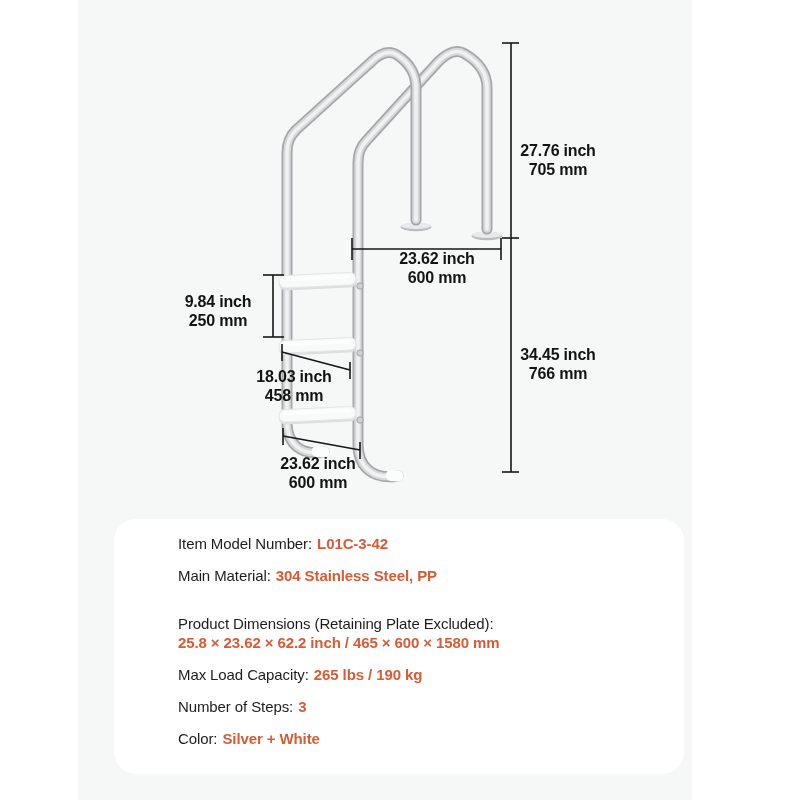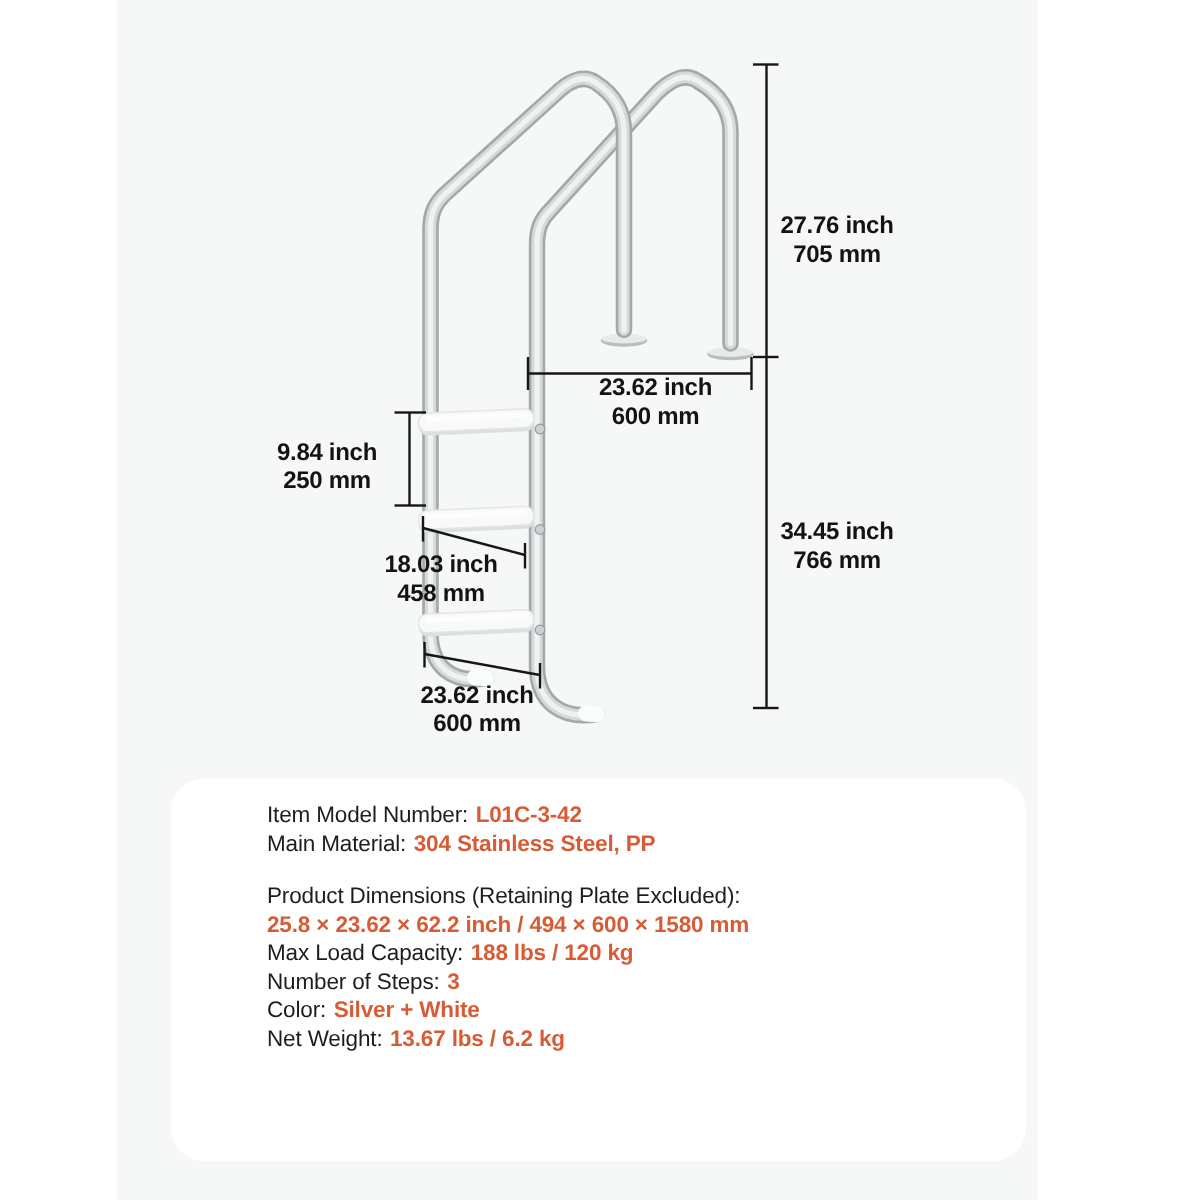--- a/index.html
+++ b/index.html
@@ -13,21 +13,21 @@
   .ladder-svg{position:absolute;left:0;top:0;width:800px;height:520px;}
   .dim-label{
     position:absolute;transform:translate(-50%,-50%);
     text-align:center;font-size:16px;font-weight:700;color:#131313;
     line-height:1.16;letter-spacing:-0.2px;white-space:nowrap;
   }
   .spec-card{
     position:absolute;left:114px;top:519px;width:570px;height:255px;
     background:#ffffff;border-radius:22px;box-sizing:border-box;
     padding:15px 28px 10px 64px;
-    display:flex;flex-direction:column;
+    display:flex;flex-direction:column;gap:13px;
   }
   .spec-item{
     font-size:15px;color:#1d1d1f;line-height:19px;letter-spacing:-0.1px;
   }
   .spec-item .lbl{color:#1d1d1f;}
   .spec-item .val{color:#d75c36;font-weight:700;margin-left:5px;}
   .spec-item.block .lbl{display:block;margin-top:16px;}
   .spec-item.block .val{display:block;margin-left:0;}
 </style>
 </head>
@@ -135,29 +135,26 @@
 
   <div class="spec-card">
     <div class="spec-item">
       <span class="lbl">Item Model Number:</span><span class="val">L01C-3-42</span>
     </div>
     <div class="spec-item">
       <span class="lbl">Main Material:</span><span class="val">304 Stainless Steel, PP</span>
     </div>
     <div class="spec-item block">
       <span class="lbl">Product Dimensions (Retaining Plate Excluded):</span>
-        <span class="val">25.8 × 23.62 × 62.2 inch / 494 × 600 × 1580 mm</span>
+        <span class="val">25.8 × 23.62 × 62.2 inch / 465 × 600 × 1580 mm</span>
     </div>
     <div class="spec-item">
-      <span class="lbl">Max Load Capacity:</span><span class="val">188 lbs / 120 kg</span>
+      <span class="lbl">Max Load Capacity:</span><span class="val">265 lbs / 190 kg</span>
     </div>
     <div class="spec-item">
       <span class="lbl">Number of Steps:</span><span class="val">3</span>
     </div>
     <div class="spec-item">
       <span class="lbl">Color:</span><span class="val">Silver + White</span>
     </div>
-    <div class="spec-item">
-      <span class="lbl">Net Weight:</span><span class="val">13.67 lbs / 6.2 kg</span>
-    </div>
   </div>
 
 </div>
 
 </body></html>

